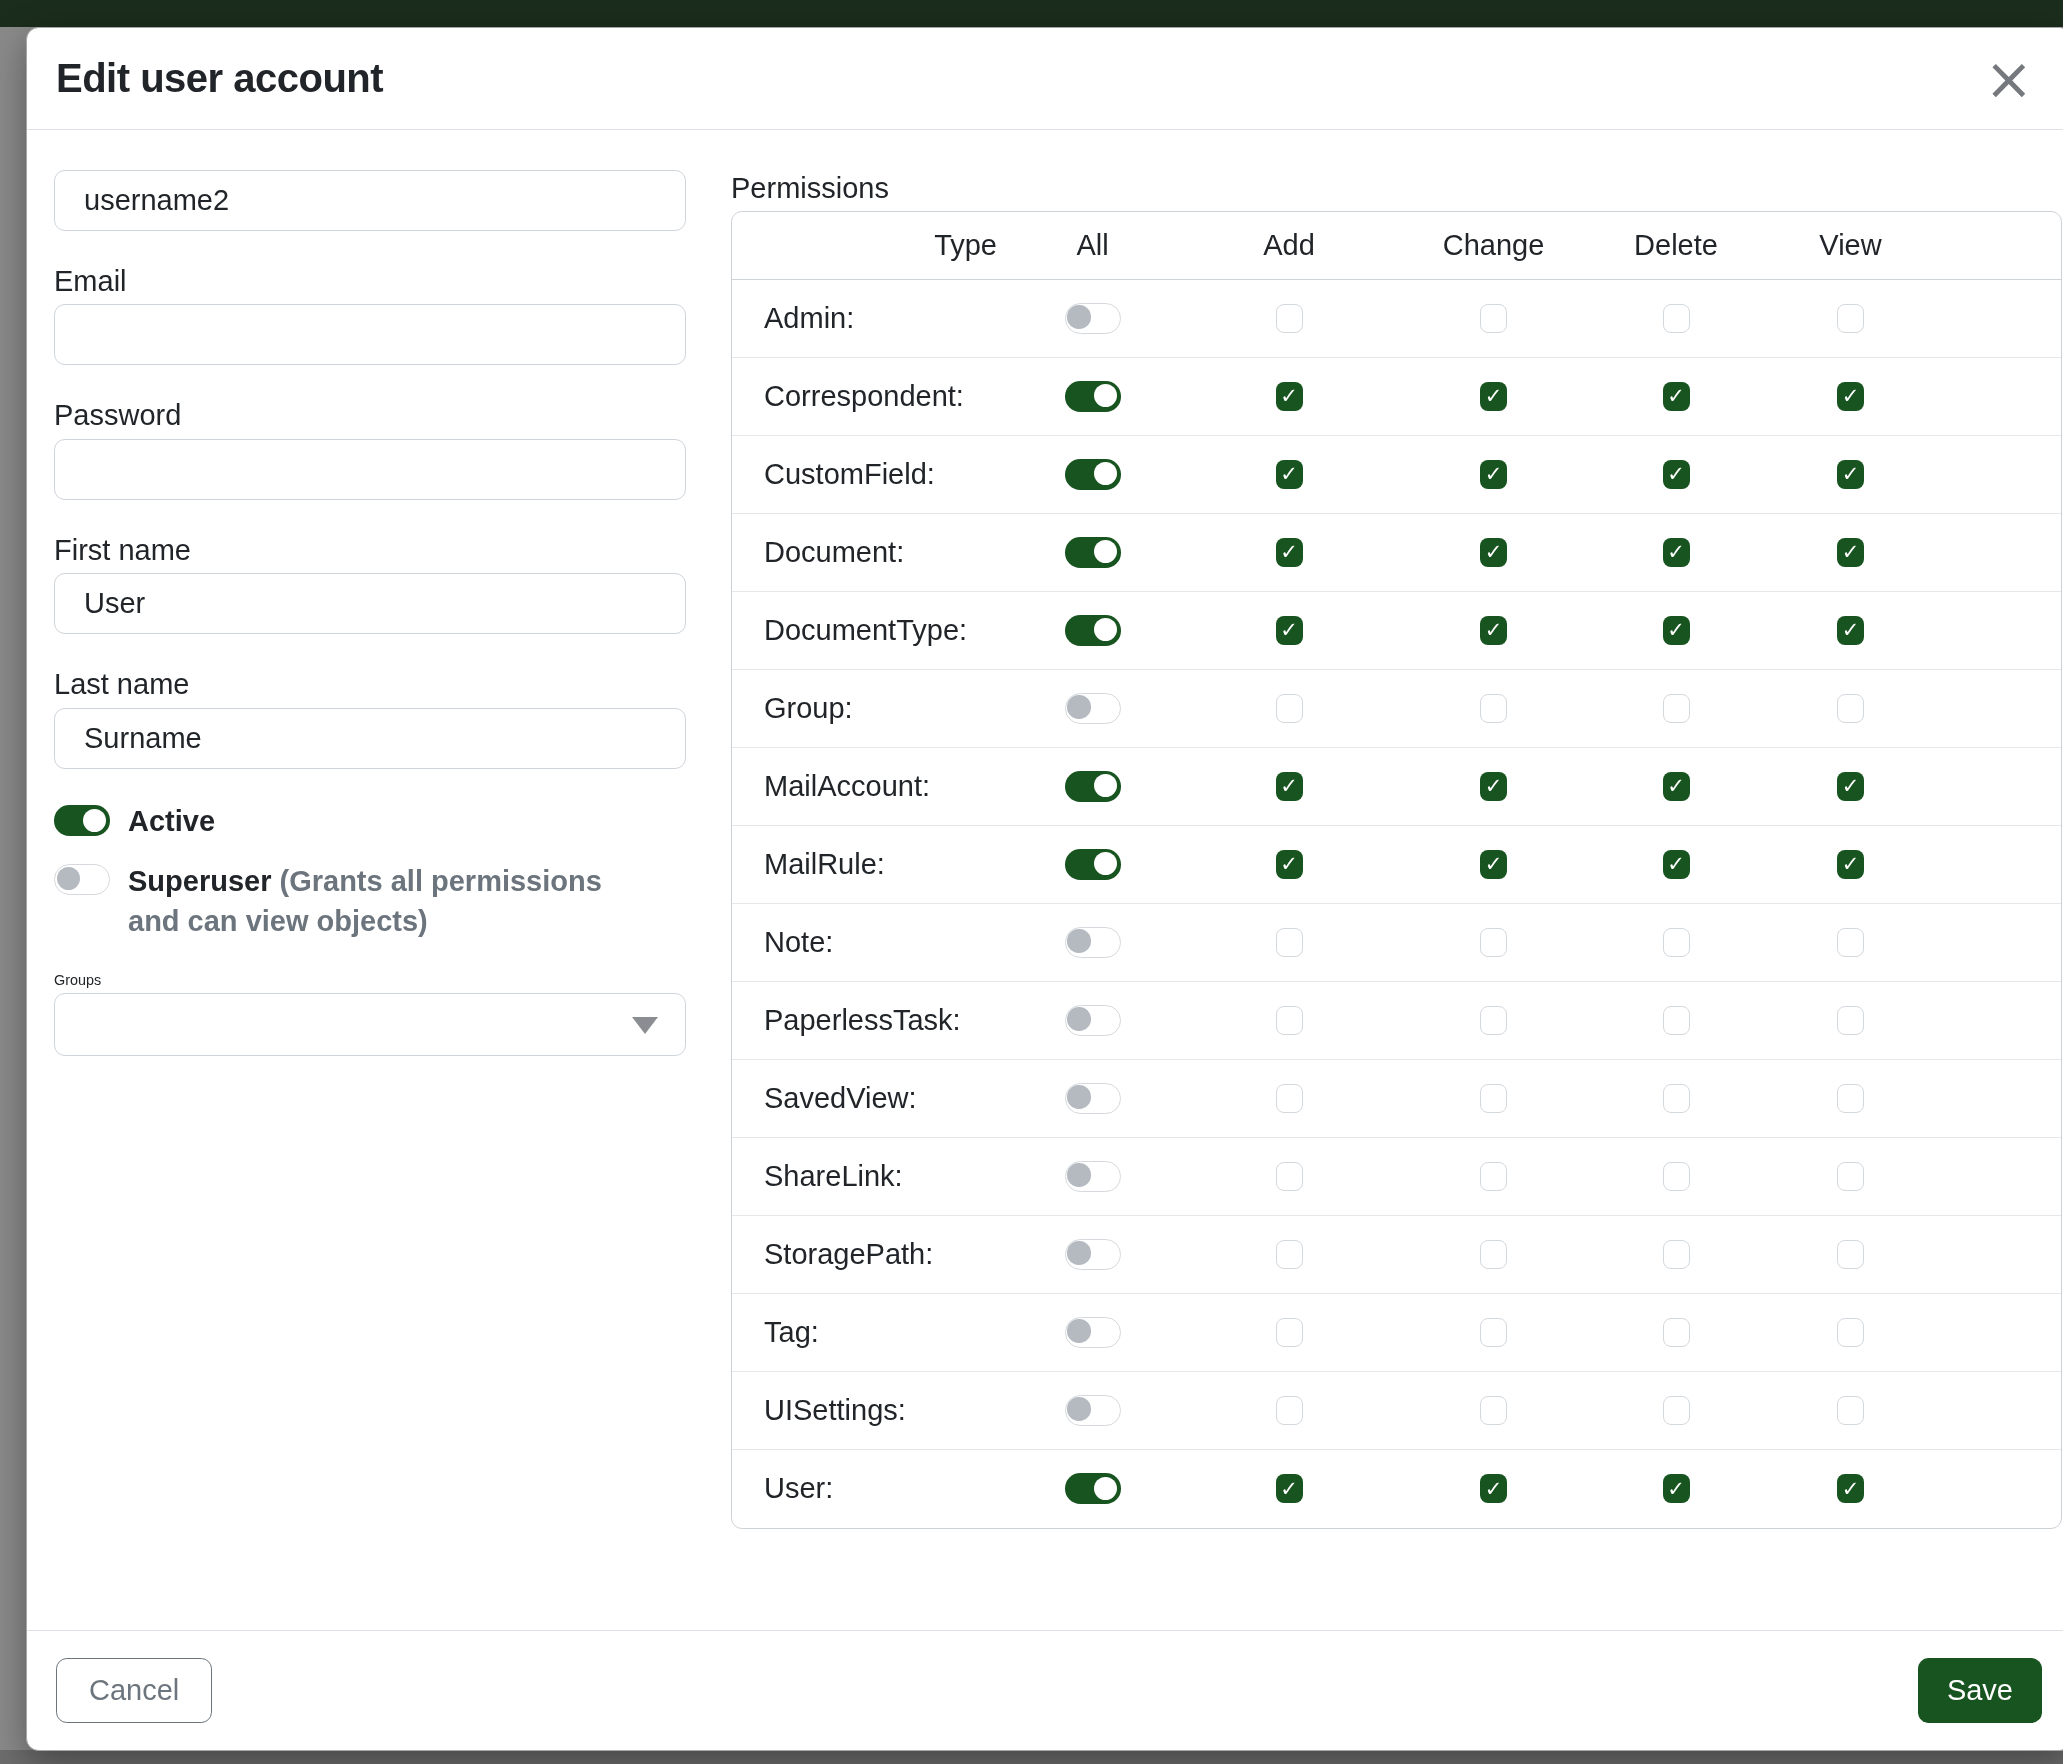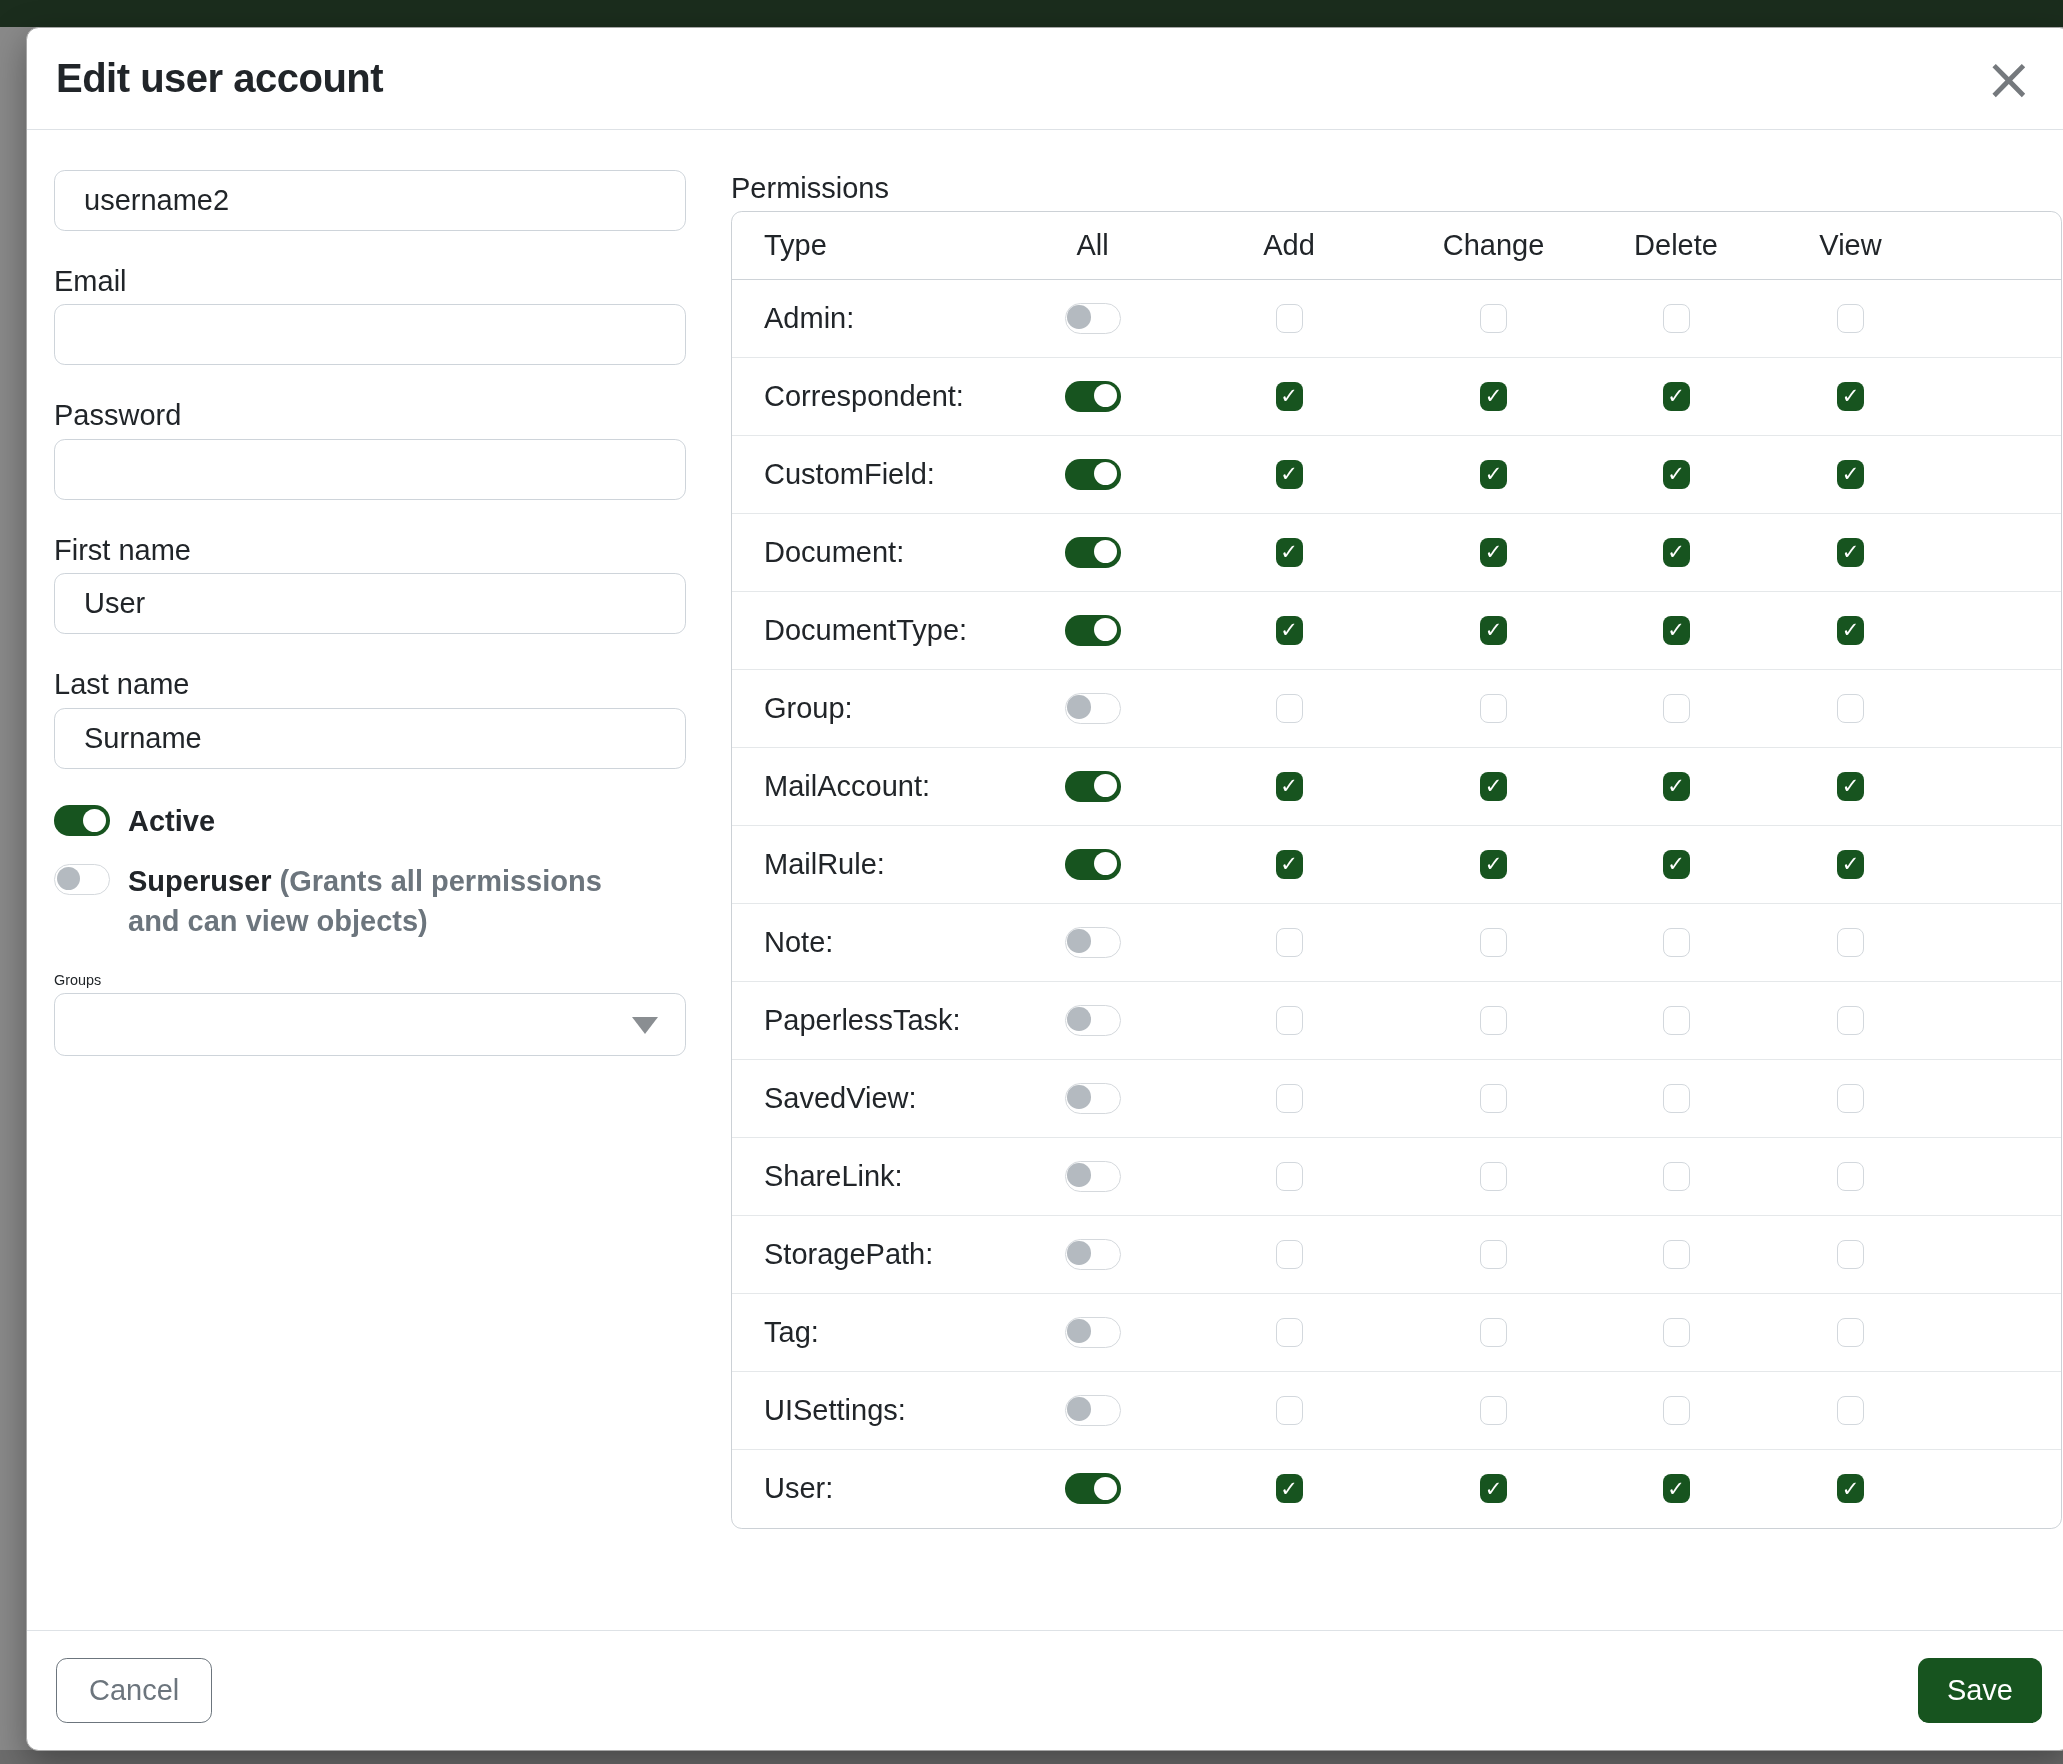--- a/index.html
+++ b/index.html
@@ -63,21 +63,21 @@
   .ptable { border:1.8px solid #ccd1d6; border-radius:10.8px; overflow:hidden; background:#fff; }
   .phead, .prow {
     display:grid;
     grid-template-columns:265px 191px 202px 207px 158px 191px 1fr;
     align-items:center;
   }
   .phead { height:68px; border-bottom:1.8px solid #ced3d8; }
   .prow  { height:78px; border-bottom:1.8px solid #e5e8ea; }
   .prow:last-child { border-bottom:none; }
   .pcell-type { padding-left:32px; font-size:29px; color:#212529; }
-  .phcell { font-size:29px; color:#212529; }
+  .phcell { font-size:29px; color:#212529;text-align:right; }
   .pcell-center { justify-self:center; }
   .cb {
     width:27px; height:29px; border-radius:8px;
     display:flex; align-items:center; justify-content:center;
   }
   .cb.checked { background:#17541f; color:#fff; font-size:21px; font-weight:700;
     font-family:"DejaVu Sans",sans-serif; }
   .cb.un { background:#fff; border:1.8px solid #d3d8dd; }
 
   

